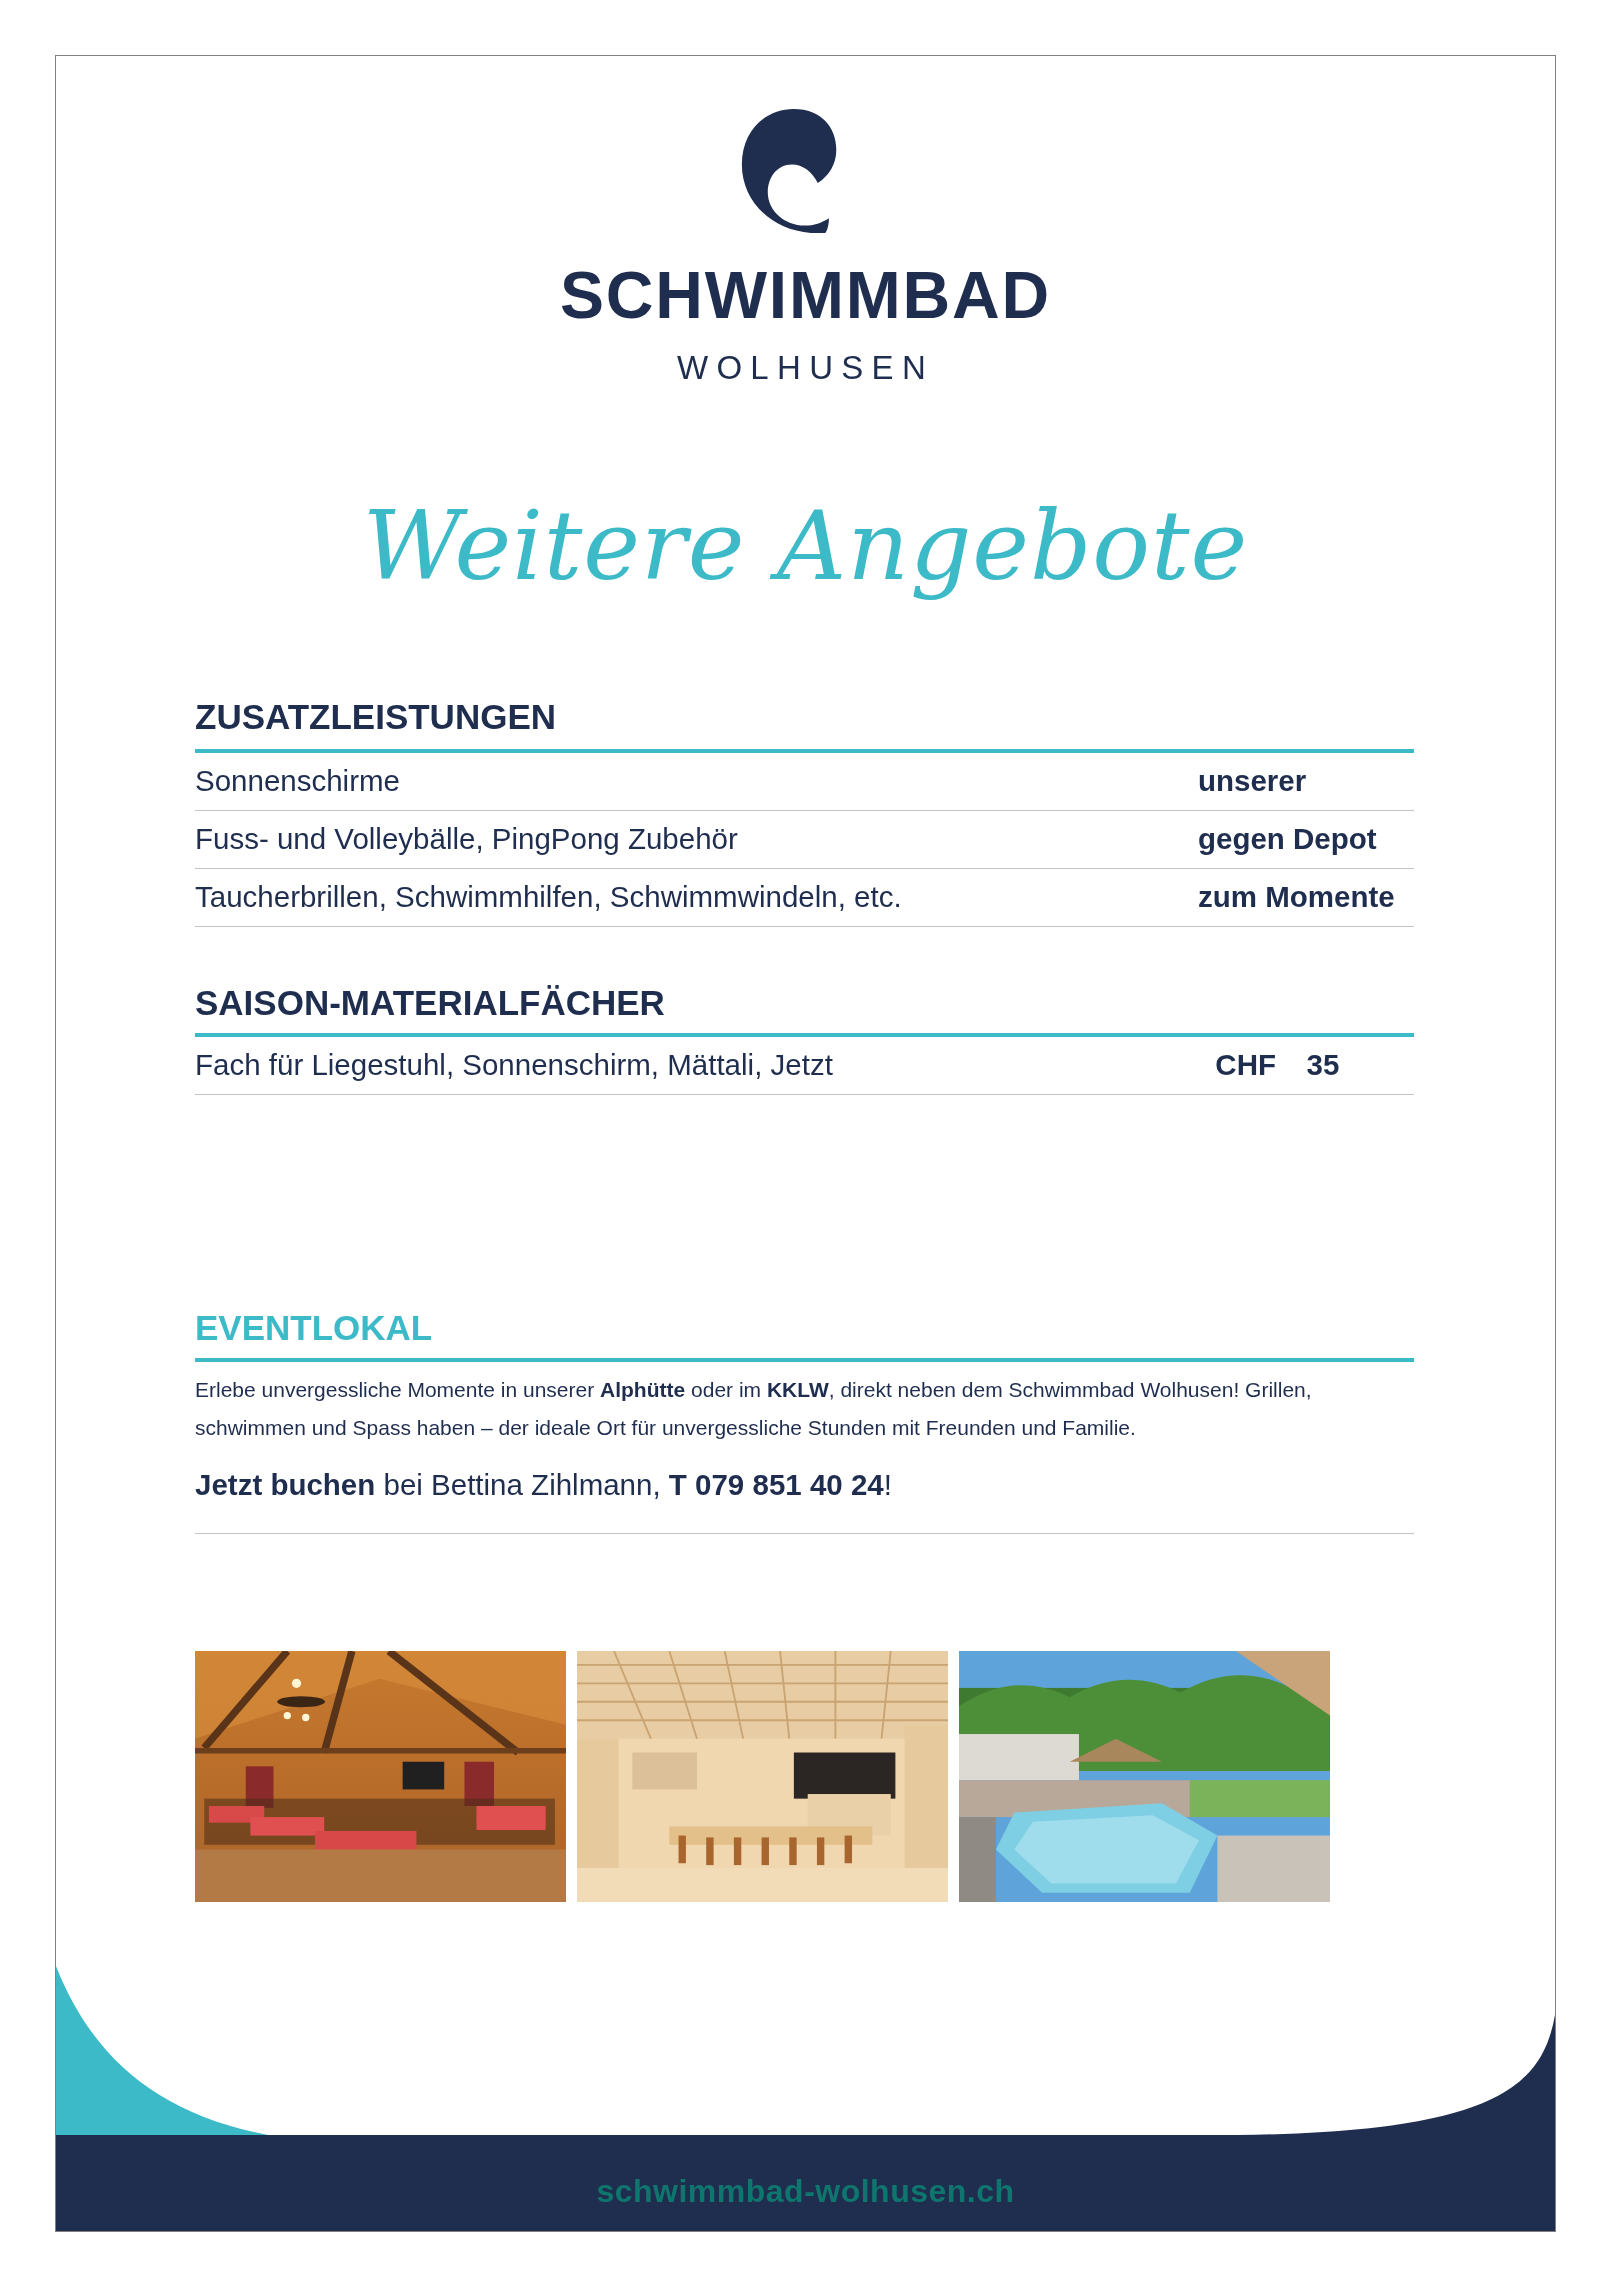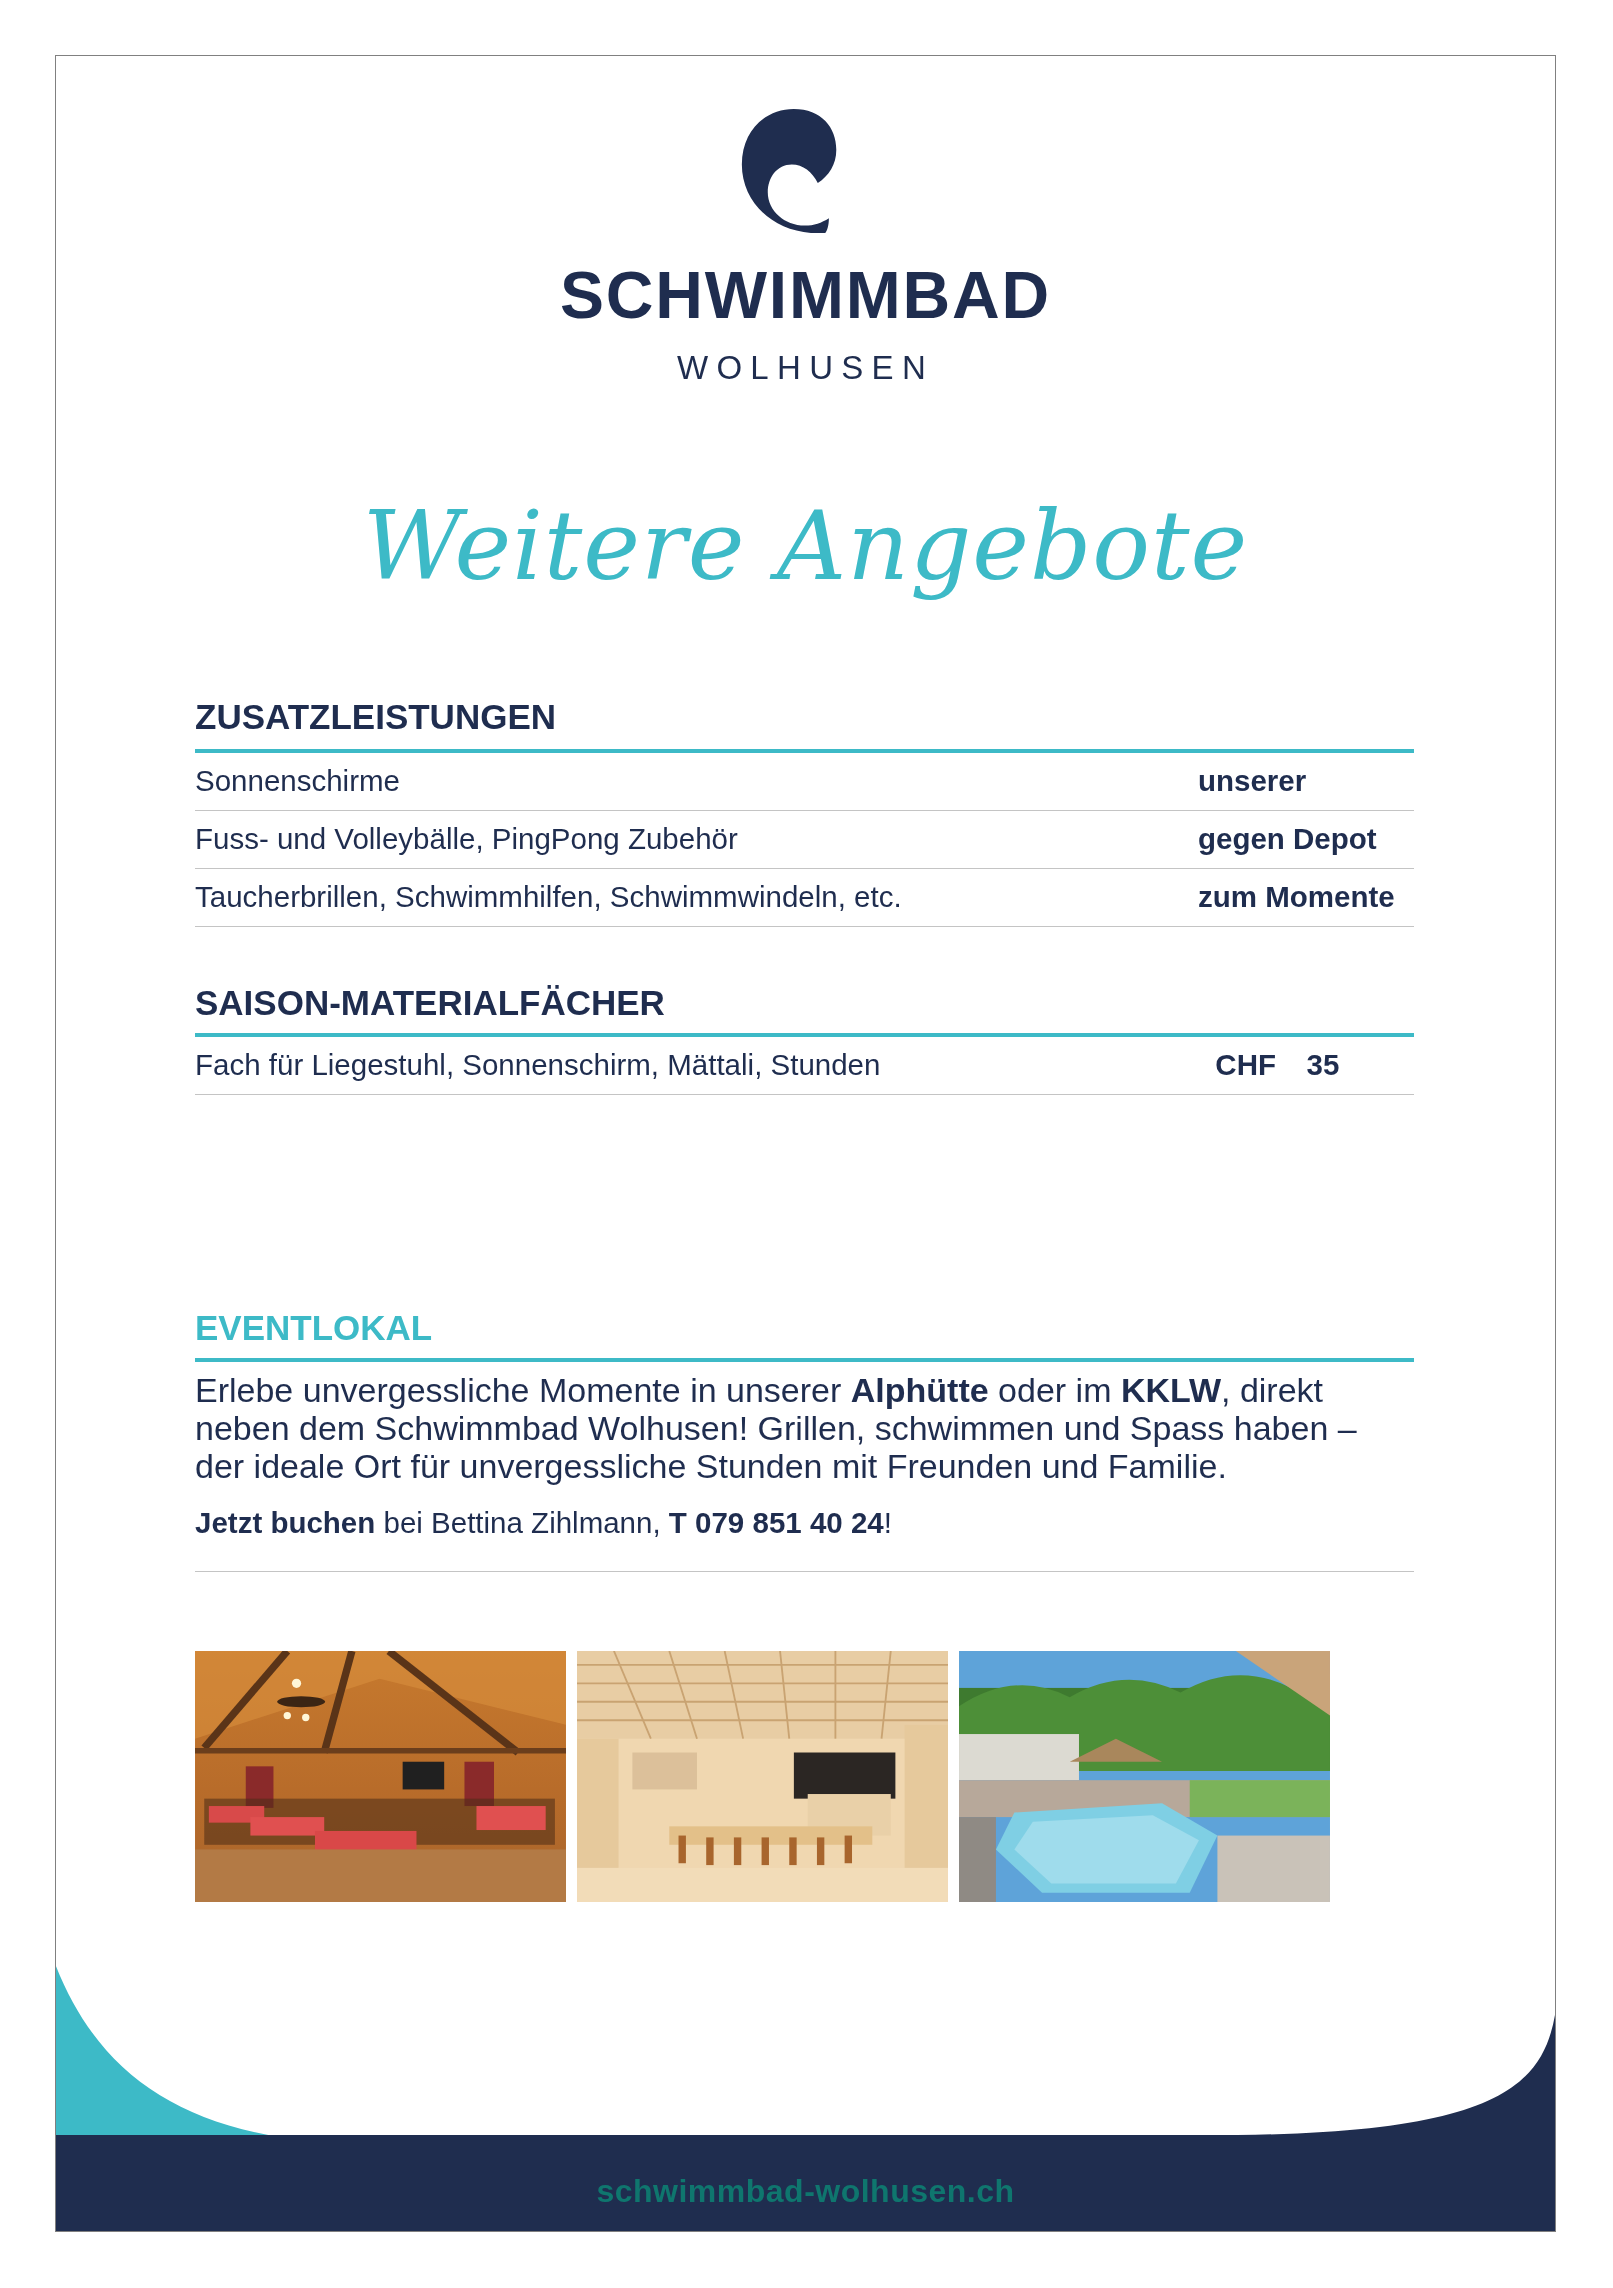--- a/index.html
+++ b/index.html
@@ -19,21 +19,21 @@
     .section { position: absolute; left: 139px; width: 1219px; }
     .sec-heading { font-size: 35px; font-weight: bold; color: #1f2d4f; height: 42px; line-height: 42px; }
     .sec-heading.teal { color: #3dbac7; }
     .teal-rule { height: 3.7px; background: #3dbac7; margin-top: 11px; }
     .row { display: flex; align-items: center; height: 57px; border-bottom: 1.8px solid #c4c4c4;
            font-size: 29.5px; }
     .row .label { flex: 1; color: #1f2d4f; }
     .row .value { width: 216px; font-weight: bold; color: #1f2d4f; }
     .row .cur { width: 122px; font-weight: bold; text-align: right; padding-right: 0; }
     .row .amt { width: 94px; font-weight: bold; text-align: center; padding-right: 44px; }
-    .para { font-size: 34px; line-height: 38px; color: #1f2d4f; margin-top: 9.2px; }
+    .para { font-size: 21px; line-height: 38px; color: #1f2d4f; margin-top: 9.2px; }
     .para b { font-weight: bold; }
     .contact { font-size: 29.5px; line-height: 38px; margin-top: 19.4px; padding-bottom: 29px;
                border-bottom: 1.8px solid #c4c4c4; }
     .photos { position: absolute; left: 139px; top: 1595px; display: flex; gap: 11px; }
     .photo { width: 371px; height: 251px; position: relative; overflow: hidden; }
     .footer-text { position: absolute; left: 0; width: 1499px; top: 2117px; text-align: center;
                    font-size: 32px; font-weight: bold; color: #0f766e; letter-spacing: 0.5px; }
   </style>
 </head>
 <body>
@@ -70,21 +70,21 @@
     <div class="row">
       <span class="label">Taucherbrillen, Schwimmhilfen, Schwimmwindeln, etc.</span>
       <span class="value">zum Momente</span>
     </div>
   </div>
 
   <div class="section" style="top: 926px;">
     <div class="sec-heading">SAISON-MATERIALFÄCHER</div>
     <div class="teal-rule" style="margin-top: 9.2px;"></div>
     <div class="row">
-      <span class="label">Fach für Liegestuhl, Sonnenschirm, Mättali, Stunden</span>
+      <span class="label">Fach für Liegestuhl, Sonnenschirm, Mättali, Jetzt</span>
       <span class="cur">CHF</span>
       <span class="amt">35</span>
     </div>
   </div>
 
   <div class="section" style="top: 1251px;">
     <div class="sec-heading teal">EVENTLOKAL</div>
     <div class="teal-rule" style="margin-top: 9.2px;"></div>
     <div class="para">
       <span>Erlebe unvergessliche Momente in unserer </span><b>Alphütte</b><span> oder im </span><b>KKLW</b><span>, direkt neben dem Schwimmbad Wolhusen! Grillen, schwimmen und Spass haben – der ideale Ort für unvergessliche Stunden mit Freunden und Familie.</span>

